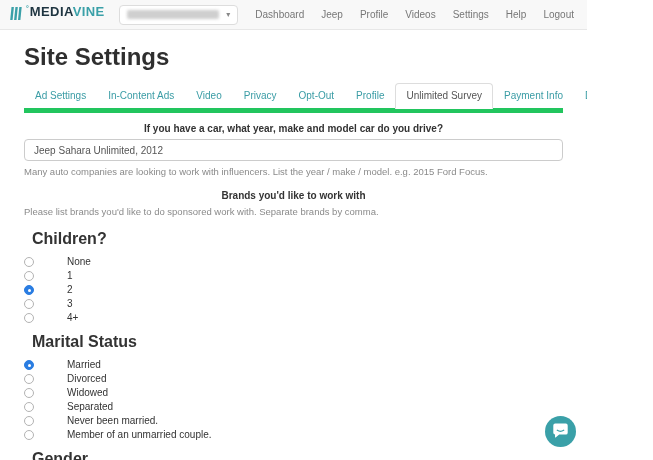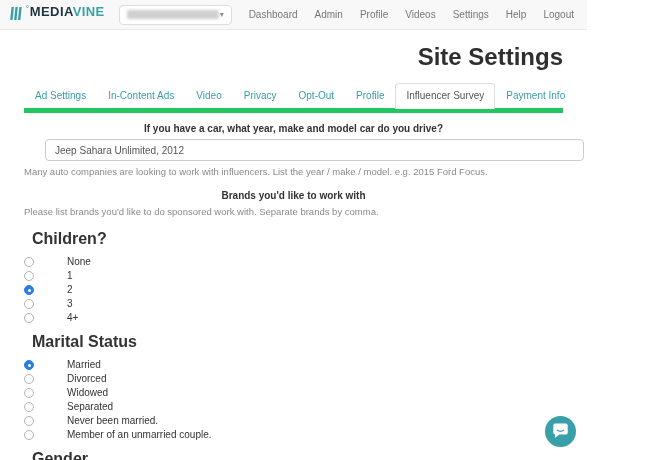--- a/index.html
+++ b/index.html
@@ -30,37 +30,37 @@
     justify-content:space-between; padding:0 7px; cursor:pointer;
   }
   .redacted-bar { width:92px; height:9px; border-radius:2px; background:#cfcfcf; filter:blur(1.6px); }
   .caret { color:#888; font-size:8px; line-height:8px; }
 
   .top-nav { margin-left:auto; display:flex; align-items:center; }
   .nav-link { color:#777; font-size:10px; text-decoration:none; margin-left:17px; cursor:pointer; }
 
   
   .container { padding:0 24px; }
-  .page-title { font-size:24px; font-weight:bold; color:#2f2f2f; margin:13px 0 12px; line-height:28px;text-align:right; }
+  .page-title { font-size:24px; font-weight:bold; color:#2f2f2f; margin:13px 0 12px; line-height:28px; }
 
   
   .tabs { display:flex; border-bottom:5px solid #22c55e; margin-top:8px; }
   .tab {
     padding:6px 10px 7px; font-size:10px; color:#3A9CA5; cursor:pointer;
     border:1px solid transparent; border-bottom:none; border-radius:4px 4px 0 0;
     margin-bottom:-1px; white-space:nowrap;
   }
   .tab.active { color:#555; background:#fff; border-color:#ddd; border-bottom:1px solid #fff; cursor:default; }
 
   
   .form { margin-top:10px; }
   .field-label { font-size:10px; font-weight:bold; color:#333; margin:0 0 5px;text-align:center; }
   .text-input {
     width:100%; height:22px; border:1px solid #ccc; border-radius:4px;
-    padding:8px 9px; font-size:10px; color:#555; font-family:inherit; background:#fff;margin-left:21px;
+    padding:8px 9px; font-size:10px; color:#555; font-family:inherit; background:#fff;
   }
   .help-text { font-size:9.5px; color:#8a8a8a; margin:5px 0 13px; }
 
   .group-label { font-size:16px; font-weight:bold; color:#333; margin:10px 8px 9px; }
   .radio-row { display:flex; margin:0 0 4px; cursor:pointer;gap:27px; }
   .radio {
     width:10px; height:10px; border-radius:50%; border:1px solid #b3b3b3;
     background:#fff; margin-right:6px; flex:0 0 auto; position:relative;
   }
   .radio.checked { border:1px solid #2a7de2; background:#2a7de2; }
@@ -97,40 +97,40 @@
       <span class="logo-text"><span>MEDIA</span><span class="vine">VINE</span></span>
     </div>
 
     <div class="site-select">
       <span class="redacted-bar"></span>
       <span class="caret">▾</span>
     </div>
 
     <nav class="top-nav" id="top-nav">
         <a class="nav-link">Dashboard</a>
-        <a class="nav-link">Admin</a>
+        <a class="nav-link">Jeep</a>
         <a class="nav-link">Profile</a>
         <a class="nav-link">Videos</a>
         <a class="nav-link">Settings</a>
         <a class="nav-link">Help</a>
         <a class="nav-link">Logout</a>
       </nav>
   </div>
 
   <div class="container">
     <h1 class="page-title">Site Settings</h1>
 
     <div class="tabs" id="tabs">
         <div class="tab">Ad Settings</div>
         <div class="tab">In-Content Ads</div>
         <div class="tab">Video</div>
         <div class="tab">Privacy</div>
         <div class="tab">Opt-Out</div>
         <div class="tab">Profile</div>
-        <div class="tab active">Influencer Survey</div>
+        <div class="tab active">Unlimited Survey</div>
         <div class="tab">Payment Info</div>
         <div class="tab">Disable Ads</div>
         <div class="tab">Ad Setup</div>
       </div>
 
     <div class="form">
 
       <div>
         <div class="field-label">If you have a car, what year, make and model car do you drive?</div>
         <input class="text-input" type="text" value="Jeep Sahara Unlimited, 2012" style="">

